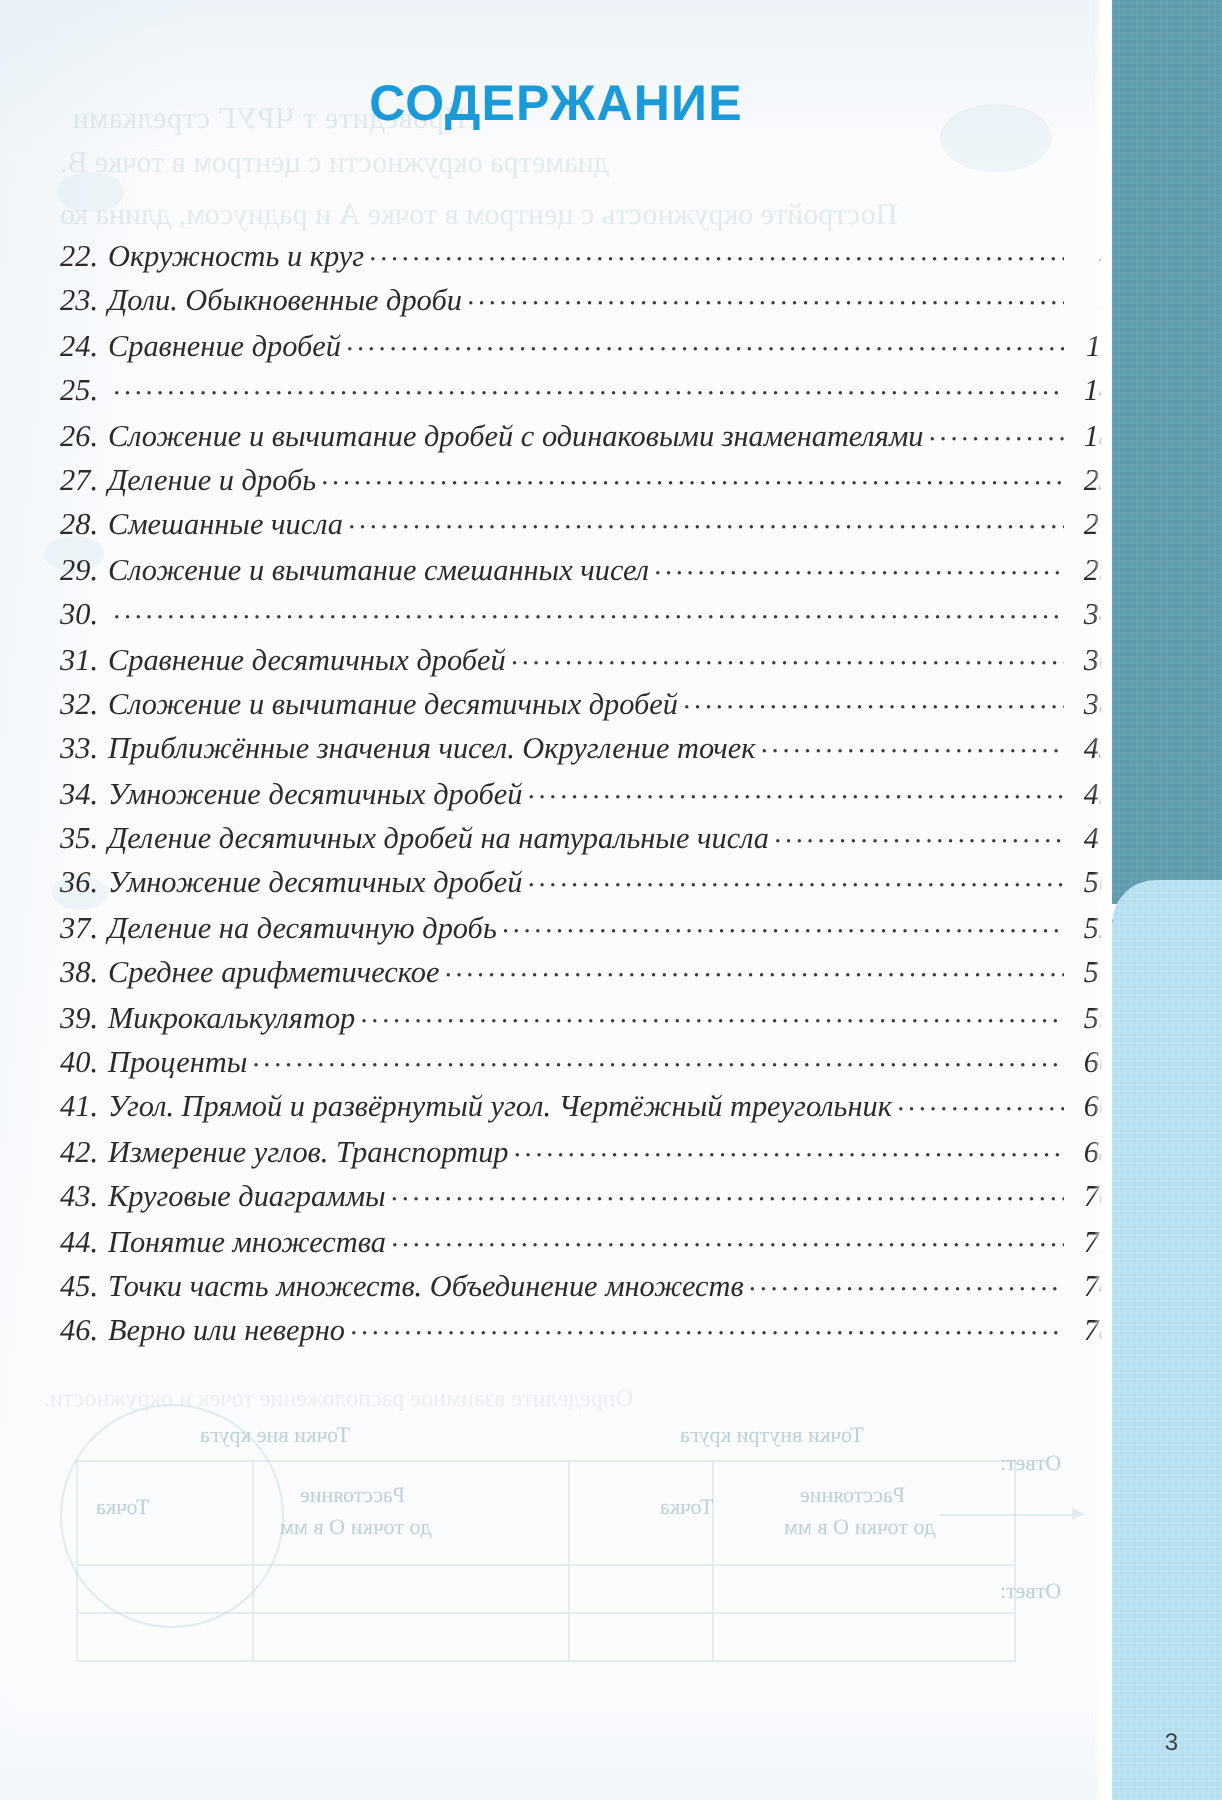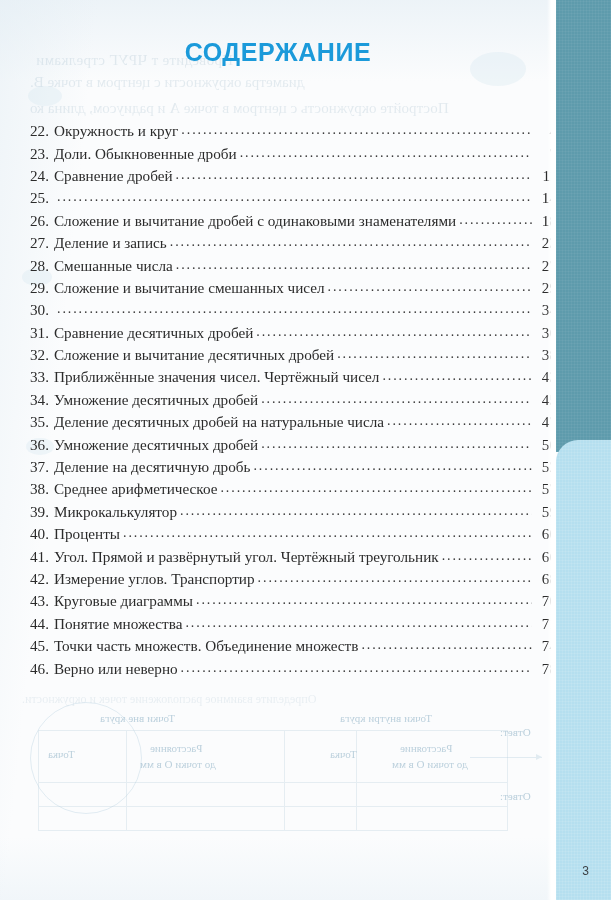--- a/index.html
+++ b/index.html
@@ -164,26 +164,27 @@
 
   
   .toc-list {
     position: absolute;
     left: 30px;
     top: 120px;
     width: 527px;
   }
   .toc-row {
     display: flex;
-    align-items: center;
+    align-items: flex-start;
     width: 100%;
     height: 22.4px;
     font-size: 15.2px;
     color: #2b2b2b;
     overflow: hidden;
+    font-style: italic;
   }
   .toc-num {
     flex: 0 0 auto;
     white-space: nowrap;
     padding-right: 5px;
   }
   .toc-label {
     flex: 0 0 auto;
     white-space: nowrap;
   }
@@ -285,21 +286,21 @@
         <span class="toc-page">14</span>
       </div>
       <div class="toc-row">
         <span class="toc-num">26.</span>
         <span class="toc-label">Сложение и вычитание дробей с одинаковыми знаменателями</span>
         <span class="toc-dots">........................................................................................................................</span>
         <span class="toc-page">18</span>
       </div>
       <div class="toc-row">
         <span class="toc-num">27.</span>
-        <span class="toc-label">Деление и запись</span>
+        <span class="toc-label">Деление и дробь</span>
         <span class="toc-dots">........................................................................................................................</span>
         <span class="toc-page">23</span>
       </div>
       <div class="toc-row">
         <span class="toc-num">28.</span>
         <span class="toc-label">Смешанные числа</span>
         <span class="toc-dots">........................................................................................................................</span>
         <span class="toc-page">27</span>
       </div>
       <div class="toc-row">
@@ -320,21 +321,21 @@
         <span class="toc-page">36</span>
       </div>
       <div class="toc-row">
         <span class="toc-num">32.</span>
         <span class="toc-label">Сложение и вычитание десятичных дробей</span>
         <span class="toc-dots">........................................................................................................................</span>
         <span class="toc-page">38</span>
       </div>
       <div class="toc-row">
         <span class="toc-num">33.</span>
-        <span class="toc-label">Приближённые значения чисел. Чертёжный чисел</span>
+        <span class="toc-label">Приближённые значения чисел. Округление точек</span>
         <span class="toc-dots">........................................................................................................................</span>
         <span class="toc-page">43</span>
       </div>
       <div class="toc-row">
         <span class="toc-num">34.</span>
         <span class="toc-label">Умножение десятичных дробей</span>
         <span class="toc-dots">........................................................................................................................</span>
         <span class="toc-page">45</span>
       </div>
       <div class="toc-row">

